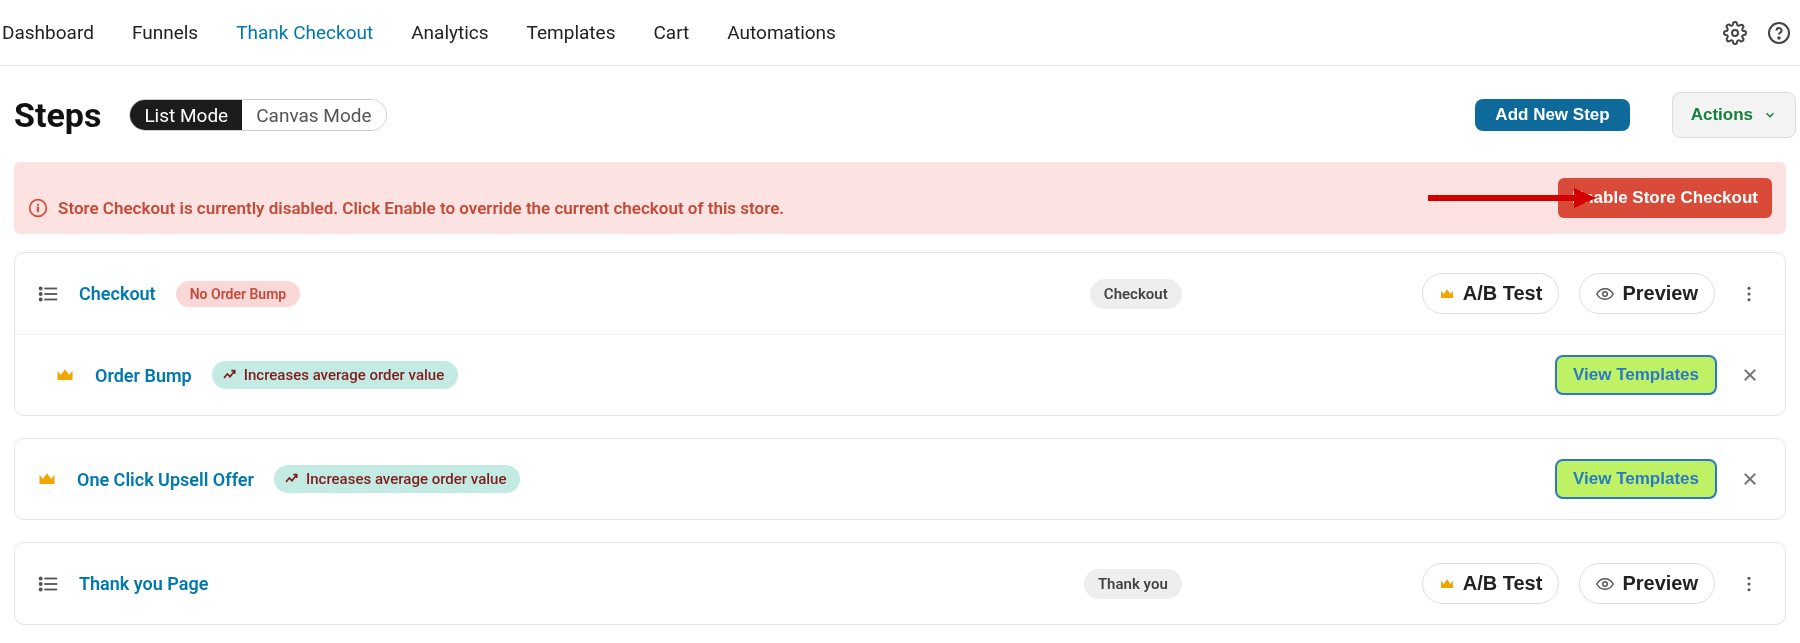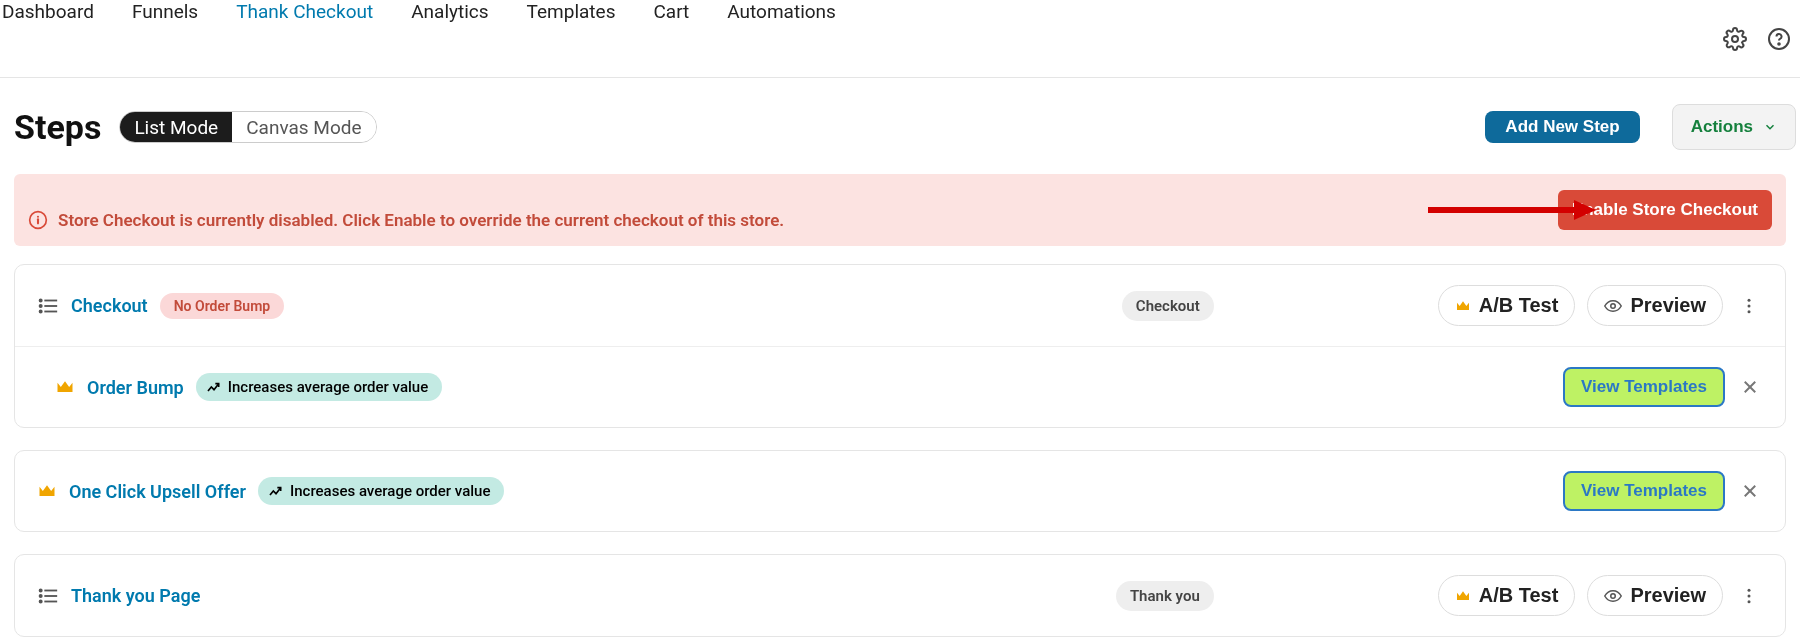--- a/index.html
+++ b/index.html
@@ -1,53 +1,53 @@
 <!DOCTYPE html>
 <html><head>
 <meta charset="utf-8">
 <style>
   * { box-sizing: border-box; margin: 0; padding: 0; }
   body { font-family: -apple-system, BlinkMacSystemFont, "Segoe UI", Roboto, Arial, sans-serif; background: #fff; color: #111; width: 1800px; }
   
   
-  .topnav { display: flex; height: 78px; border-bottom: 1px solid #e5e5e5; padding: 0 0 0 0; }
+  .topnav { display: flex; align-items: center; height: 66px; border-bottom: 1px solid #e5e5e5; padding: 0 0 0 0; }
   .topnav-items { display: flex; gap: 38px; padding-left: 2px; }
   .topnav-item { font-size: 19px; color: #222; cursor: pointer; }
   .topnav-item.active { color: #007AAE; }
   .topnav-spacer { flex: 1; }
   .topnav-icons { display: flex; gap: 18px; align-items: center; padding-right: 8px; }
   .icon-btn { width: 26px; height: 26px; display:flex; align-items:center; justify-content:center; cursor:pointer; color:#444; }
 
   
-  .page-header { display: flex; align-items: center; padding: 26px 0 10px 14px; gap: 18px; justify-content: space-between; }
+  .page-header { display: flex; align-items: center; padding: 26px 0 10px 14px; gap: 28px; justify-content: space-between; }
   .page-title { font-size: 34px; font-weight: 700; color: #111; }
   .mode-toggle { display: flex; border: 1px solid #ccc; border-radius: 999px; overflow: hidden; height: 32px; }
   .mode-btn { display:flex; align-items:center; padding: 0 14px; font-size: 19px; color:#555; background:#fff; cursor:pointer; }
   .mode-btn.active { background:#1c1c1c; color:#fff; }
   .header-spacer { flex:1; }
   .primary-btn { background:#0E6A9B; color:#fff; border:none; border-radius:8px; padding: 6px 20px; font-size:17px; font-weight:600; cursor:pointer; }
   .actions-btn { background:#f3f3f3; color:#15803d; border:1px solid #ddd; border-radius:8px; padding: 12px 18px; font-size:17px; font-weight:600; cursor:pointer; display:flex; align-items:center; gap:10px; margin-left:14px; margin-right:4px;}
   
   
   .alert { display:flex; align-items:flex-end; background:#FCE3E1; border-radius:6px; margin: 14px 14px 18px 14px; padding: 16px 14px; position:relative; }
   .alert-icon { color:#D94A38; margin-right:10px; display:flex; }
   .alert-text { color:#C24B3A; font-size:17px; font-weight:600; flex:1; }
   .enable-btn { background:#D94A38; color:#fff; border:none; border-radius:6px; padding:10px 14px; font-size:17px; font-weight:600; cursor:pointer; }
   
   
   .arrow-overlay { position:absolute; right:190px; top:50%; transform:translateY(-50%); pointer-events:none; }
 
   
   .card { border:1px solid #e5e5e5; border-radius:10px; margin: 0 14px 22px 14px; background:#fff; }
-  .card-row { display:flex; align-items:center; padding: 20px 22px; gap:12px; }
+  .card-row { display:flex; align-items:center; padding: 20px 22px; gap:20px; }
   .card-sep { border-top:1px solid #eee; }
   .drag-icon, .list-icon { display:flex; color:#555; }
   .link-label { color:#007AAE; font-size:18px; font-weight:600; cursor:pointer; }
   .pink-chip { background:#FBD8D8; color:#C24B3A; font-size:14px; padding:5px 14px; border-radius:999px; font-weight:600;}
-  .teal-chip { background:#C3EAE3; color:#000000; font-size:15px; padding:5px 14px 5px 10px; border-radius:999px; font-weight:500; display:flex; align-items:center; gap:6px;}
+  .teal-chip { background:#C3EAE3; color:#7f1d1d; font-size:15px; padding:5px 14px 5px 10px; border-radius:999px; font-weight:500; display:flex; gap:6px;}
   .gray-chip { background:#EEEEEE; color:#444; font-size:15px; padding:6px 14px; border-radius:999px; font-weight:600;}
   .row-spacer { flex:1; }
   .pill-btn { background:#fff; border:1px solid #ddd; border-radius:999px; padding:8px 16px; font-size:20px; font-weight:600; color:#222; cursor:pointer; display:flex; align-items:center; gap:8px; }
   .blue-outline-btn { background:#bef264; border:2px solid #2B78C5; color:#2B78C5; border-radius:8px; padding:8px 16px; font-size:17px; font-weight:600; cursor:pointer; }
   .x-btn { color:#777; cursor:pointer; display:flex; padding:4px; }
   .more-btn { color:#555; cursor:pointer; display:flex; padding:4px; }
   .crown { color:#F0A500; display:flex; }
   .sub-row { padding-left:40px; }
   .eye { color:#555; display:flex; }
   

